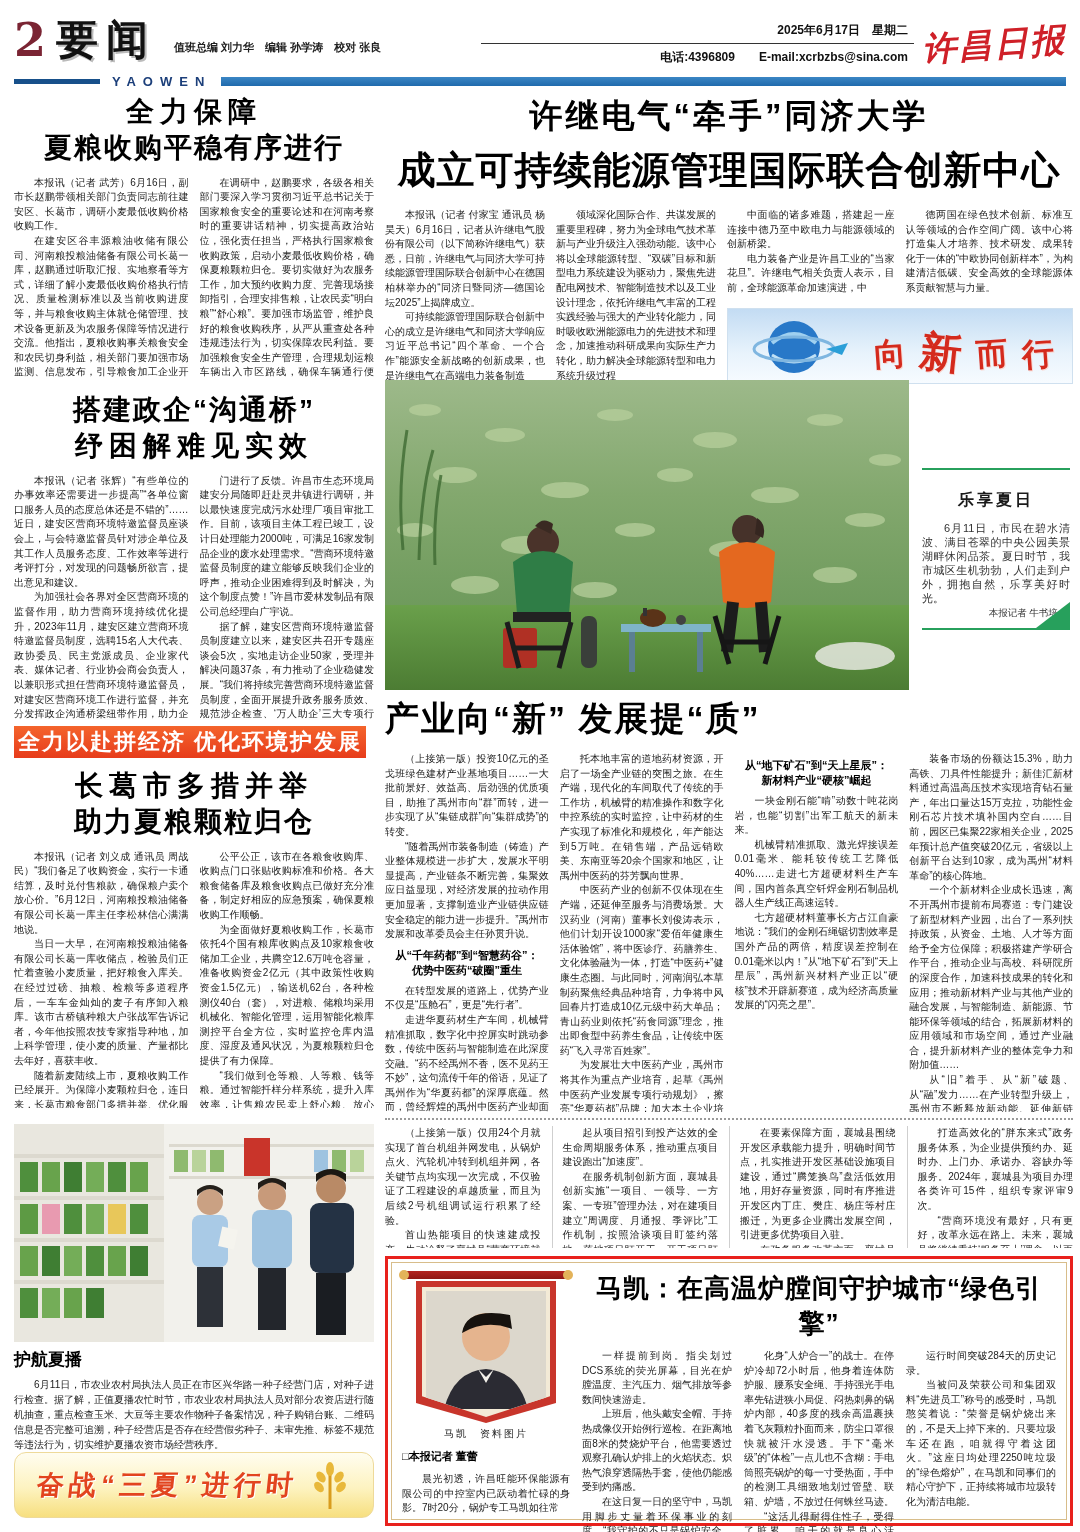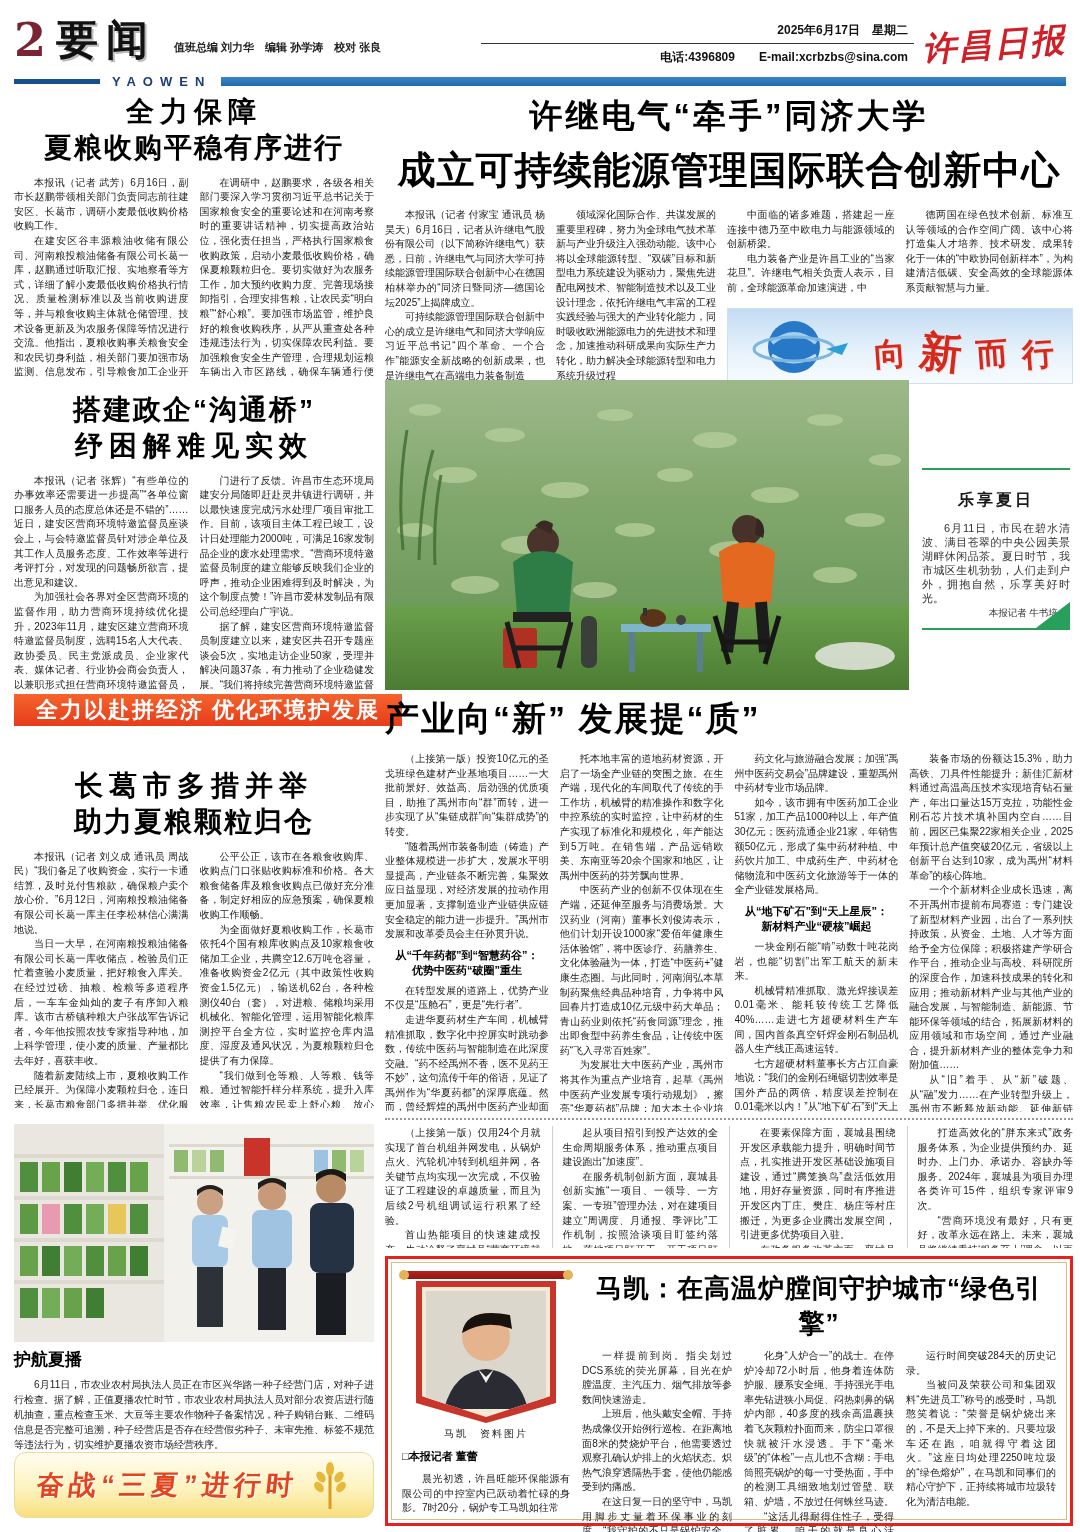--- a/index.html
+++ b/index.html
@@ -27,21 +27,21 @@
   .art-title { font-weight:900; color:#000; text-align:center; line-height:1.28; }
   .t28 { font-size:28px; letter-spacing:2px; }
   .t28s { font-size:28px; letter-spacing:6px; }
   .cols { display:flex; gap:11px; margin-top:10px; }
   .col { flex:1; overflow:hidden; text-align:justify; }
   .para { font-size:10px; line-height:14.6px; text-indent:2em; color:#1b1b1b; }
   .subhead { font-size:11px; font-weight:900; text-align:center; line-height:15px; white-space:pre-line; margin:6px 0; color:#000; }
   .abs { position:absolute; }
 
   
-  .red-banner { position:absolute; left:14px; top:694px; width:388px; height:32px;
+  .red-banner { position:absolute; left:14px; top:726px; width:352px; height:32px;
     background:linear-gradient(180deg,#f4642c,#e73c1b); color:#fff; font-size:22px; font-weight:900;
     display:flex; align-items:center; justify-content:center; letter-spacing:2px; }
   .photo-frame { position:absolute; overflow:hidden; background:#e7e5de; }
   .cap-title { font-size:17px; font-weight:900; color:#000; }
   .cap-text { font-size:10px; line-height:15px; text-align:justify; text-indent:2em; margin-top:6px; }
   .cap-credit { font-size:10px; text-align:right; margin-top:3px; padding-right:34px; }
 
   .sanxia { position:absolute; left:14px; top:1452px; width:360px; height:66px; border-radius:12px;
     background:linear-gradient(180deg,#fffdf0 0%,#fdf3c0 55%,#f7df7f 100%); border:1px solid #eeda9a;
     display:flex; align-items:center; justify-content:center; gap:10px; }
@@ -377,24 +377,20 @@
             <p class="para">在转型发展的道路上，优势产业不仅是“压舱石”，更是“先行者”。</p>
             <p class="para">走进华夏药材生产车间，机械臂精准抓取，数字化中控屏实时跳动参数，传统中医药与智能制造在此深度交融。“药不经禹州不香，医不见药王不妙”，这句流传千年的俗语，见证了禹州作为“华夏药都”的深厚底蕴。然而，曾经辉煌的禹州中医药产业却面临着“有资源无产业、有历史无品牌”的尴尬困境。“传统工艺是咱们的瑰宝，但若不融入现代科技，产业就如无根之木，难以长久。”华夏药材董事长王永伟感慨道。</p>
           </div>
       </div>
       <div class="col" style="height:360px;">
           <p class="para">托本地丰富的道地药材资源，开启了一场全产业链的突围之旅。在生产端，现代化的车间取代了传统的手工作坊，机械臂的精准操作和数字化中控系统的实时监控，让中药材的生产实现了标准化和规模化，年产能达到5万吨。在销售端，产品远销欧美、东南亚等20余个国家和地区，让禹州中医药的芬芳飘向世界。</p>
           <p class="para">中医药产业的创新不仅体现在生产端，还延伸至服务与消费场景。大汉药业（河南）董事长刘俊涛表示，他们计划开设1000家“爱佰年健康生活体验馆”，将中医诊疗、药膳养生、文化体验融为一体，打造“中医药+”健康生态圈。与此同时，河南润弘本草制药聚焦经典品种培育，力争将中风回春片打造成10亿元级中药大单品；青山药业则依托“药食同源”理念，推出即食型中药养生食品，让传统中医药“飞入寻常百姓家”。</p>
           <p class="para">为发展壮大中医药产业，禹州市将其作为重点产业培育，起草《禹州中医药产业发展专项行动规划》，擦亮“华夏药都”品牌；加大本土企业培育力度，支持华夏药材、天源集团、润弘本草等企业发展成为龙头企业，带动禹州市中医药企业集聚发展；深入开展以商招商、项目招商活动，吸引优质企业落户禹州；以中草药种植、中医药文化展示、休闲观光为重点，推进中医</p>
         </div>
       <div class="col" style="height:360px;">
-        <div>
-            <p class="para">药文化与旅游融合发展；加强“禹州中医药交易会”品牌建设，重塑禹州中药材专业市场品牌。</p>
-            <p class="para">如今，该市拥有中医药加工企业51家，加工产品1000种以上，年产值30亿元；医药流通企业21家，年销售额50亿元，形成了集中药材种植、中药饮片加工、中成药生产、中药材仓储物流和中医药文化旅游等于一体的全产业链发展格局。</p>
-          </div>
         <div class="subhead">从“地下矿石”到“天上星辰”：
 新材料产业“硬核”崛起</div>
         <div>
             <p class="para">一块金刚石能“啃”动数十吨花岗岩，也能“切割”出军工航天的新未来。</p>
             <p class="para">机械臂精准抓取、激光焊接误差0.01毫米、能耗较传统工艺降低40%……走进七方超硬材料生产车间，国内首条真空钎焊金刚石制品机器人生产线正高速运转。</p>
             <p class="para">七方超硬材料董事长方占江自豪地说：“我们的金刚石绳锯切割效率是国外产品的两倍，精度误差控制在0.01毫米以内！”从“地下矿石”到“天上星辰”，禹州新兴材料产业正以“硬核”技术开辟新赛道，成为经济高质量发展的“闪亮之星”。</p>
           </div>
       </div>
       <div class="col" style="height:360px;">
           <p class="para">装备市场的份额达15.3%，助力高铁、刀具件性能提升；新佳汇新材料通过高温高压技术实现培育钻石量产，年出口量达15万克拉，功能性金刚石芯片技术填补国内空白……目前，园区已集聚22家相关企业，2025年预计总产值突破20亿元，省级以上创新平台达到10家，成为禹州“材料革命”的核心阵地。</p>

